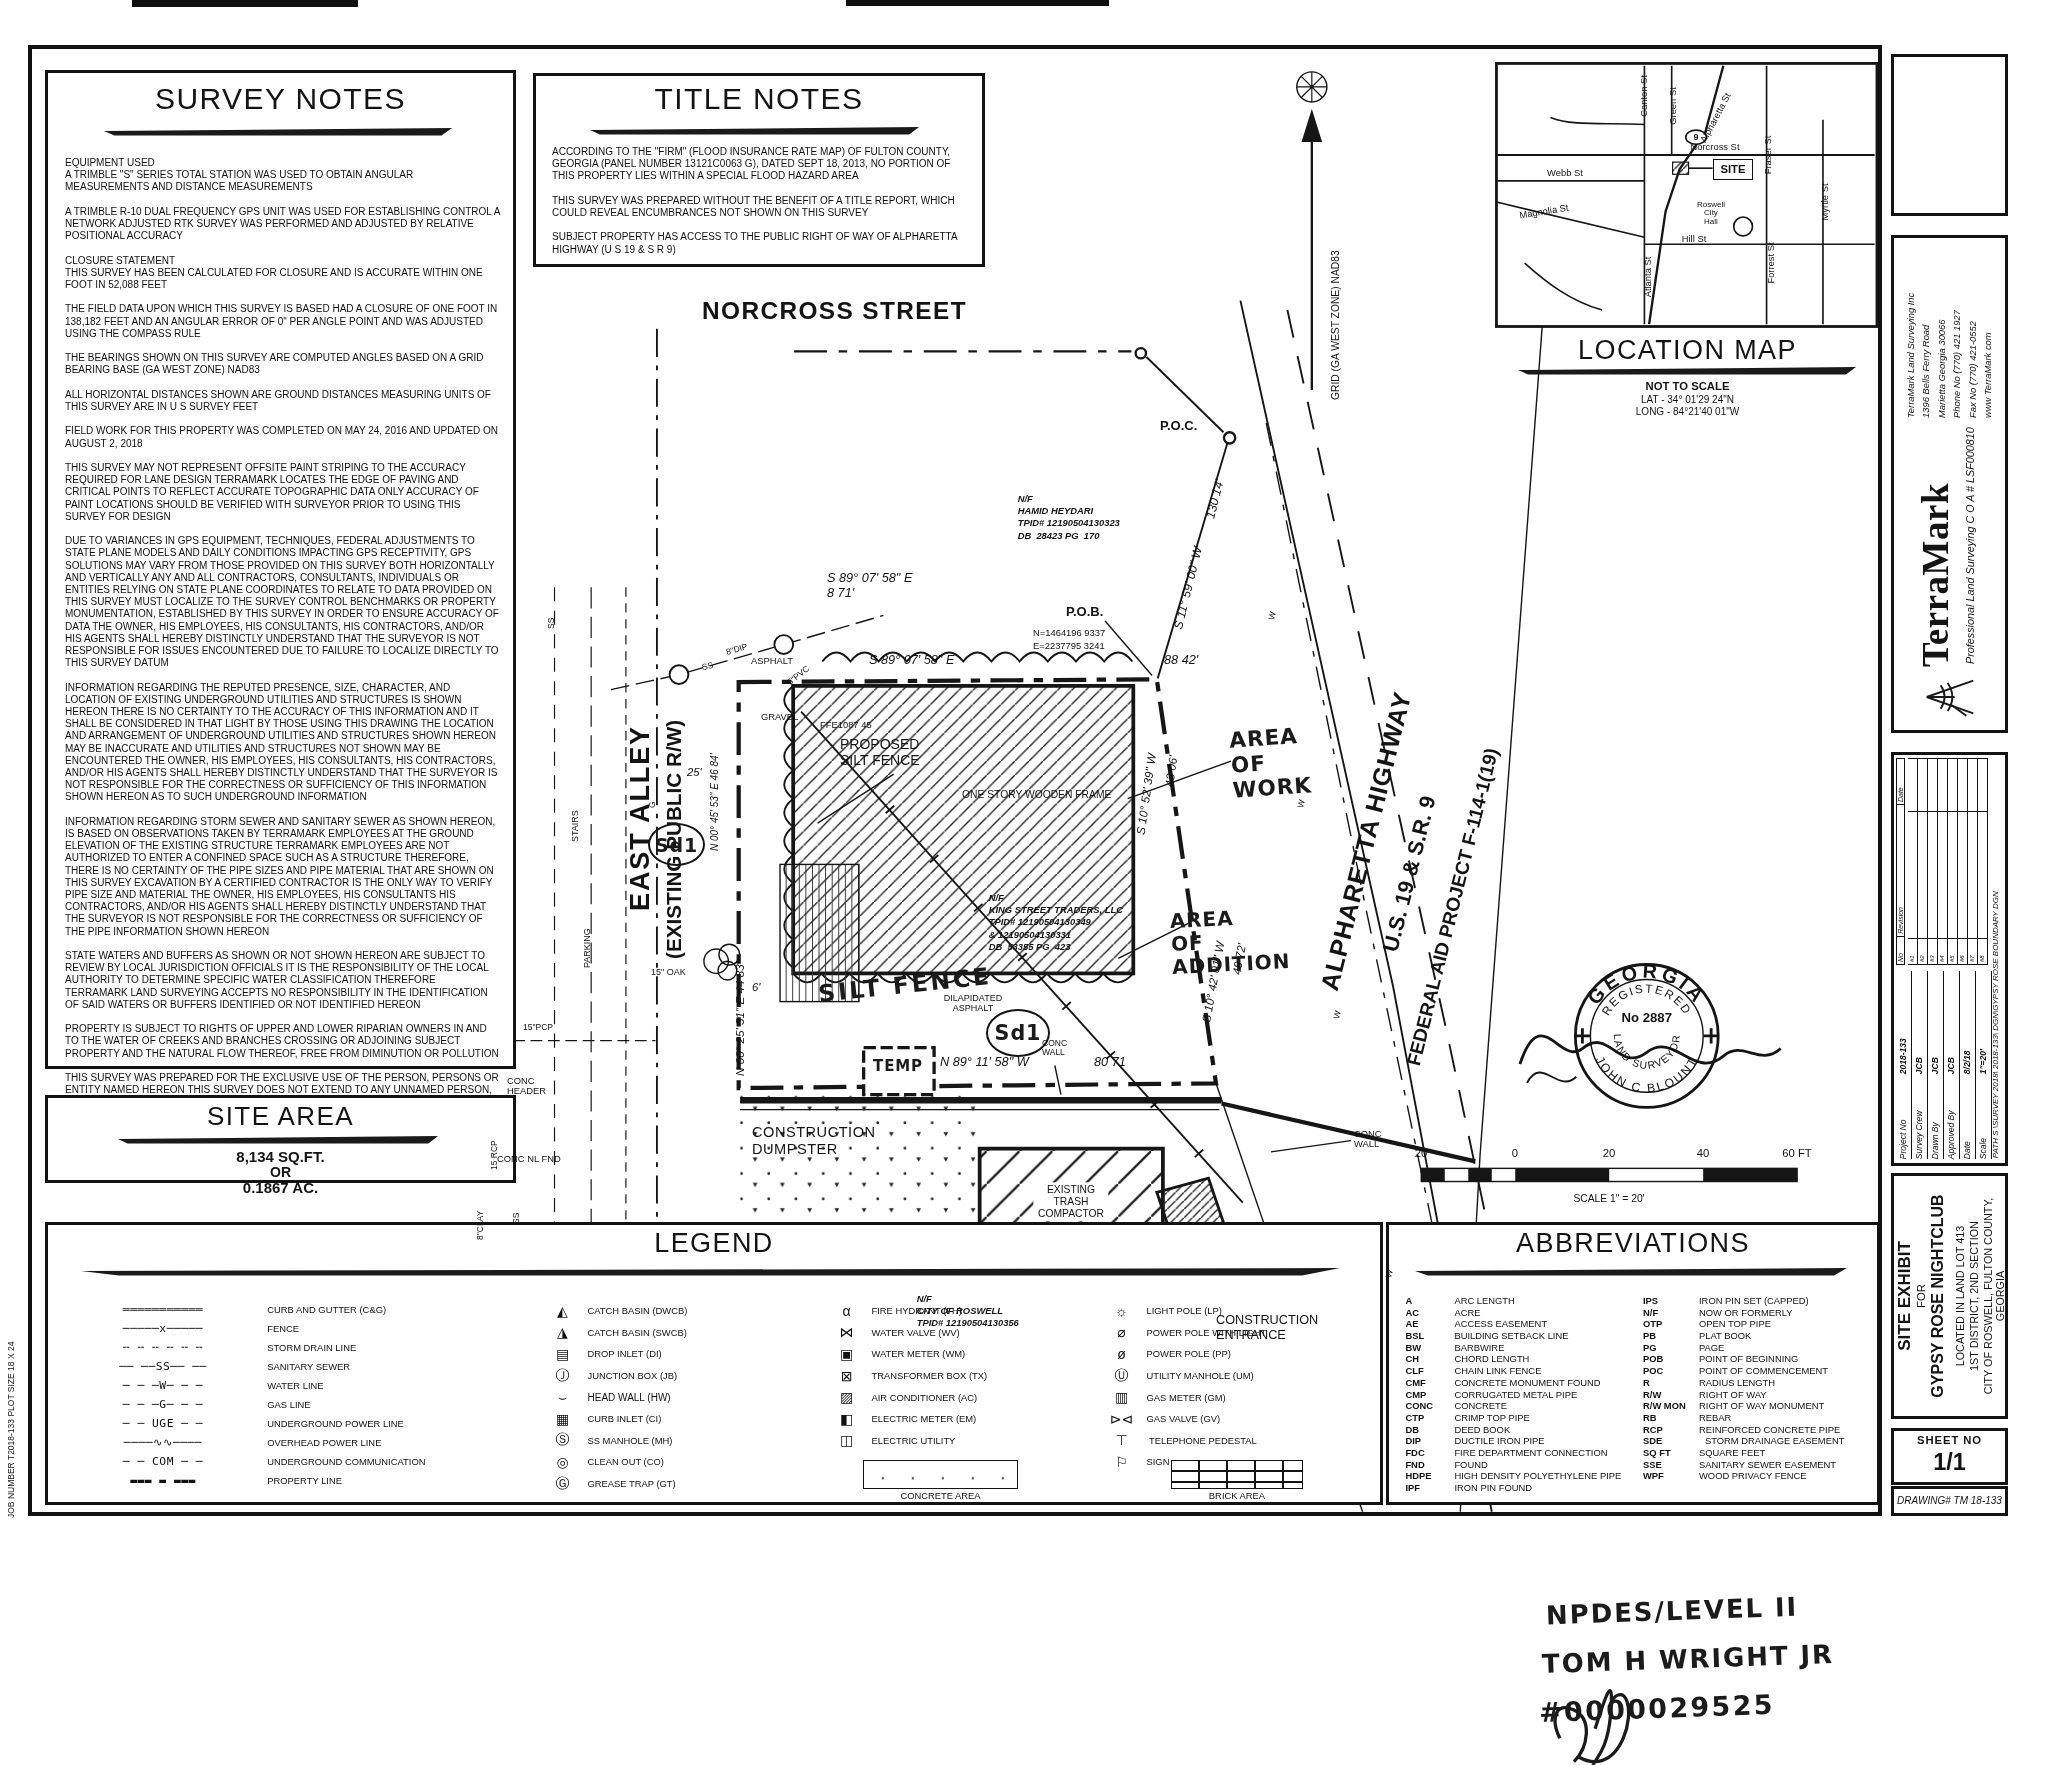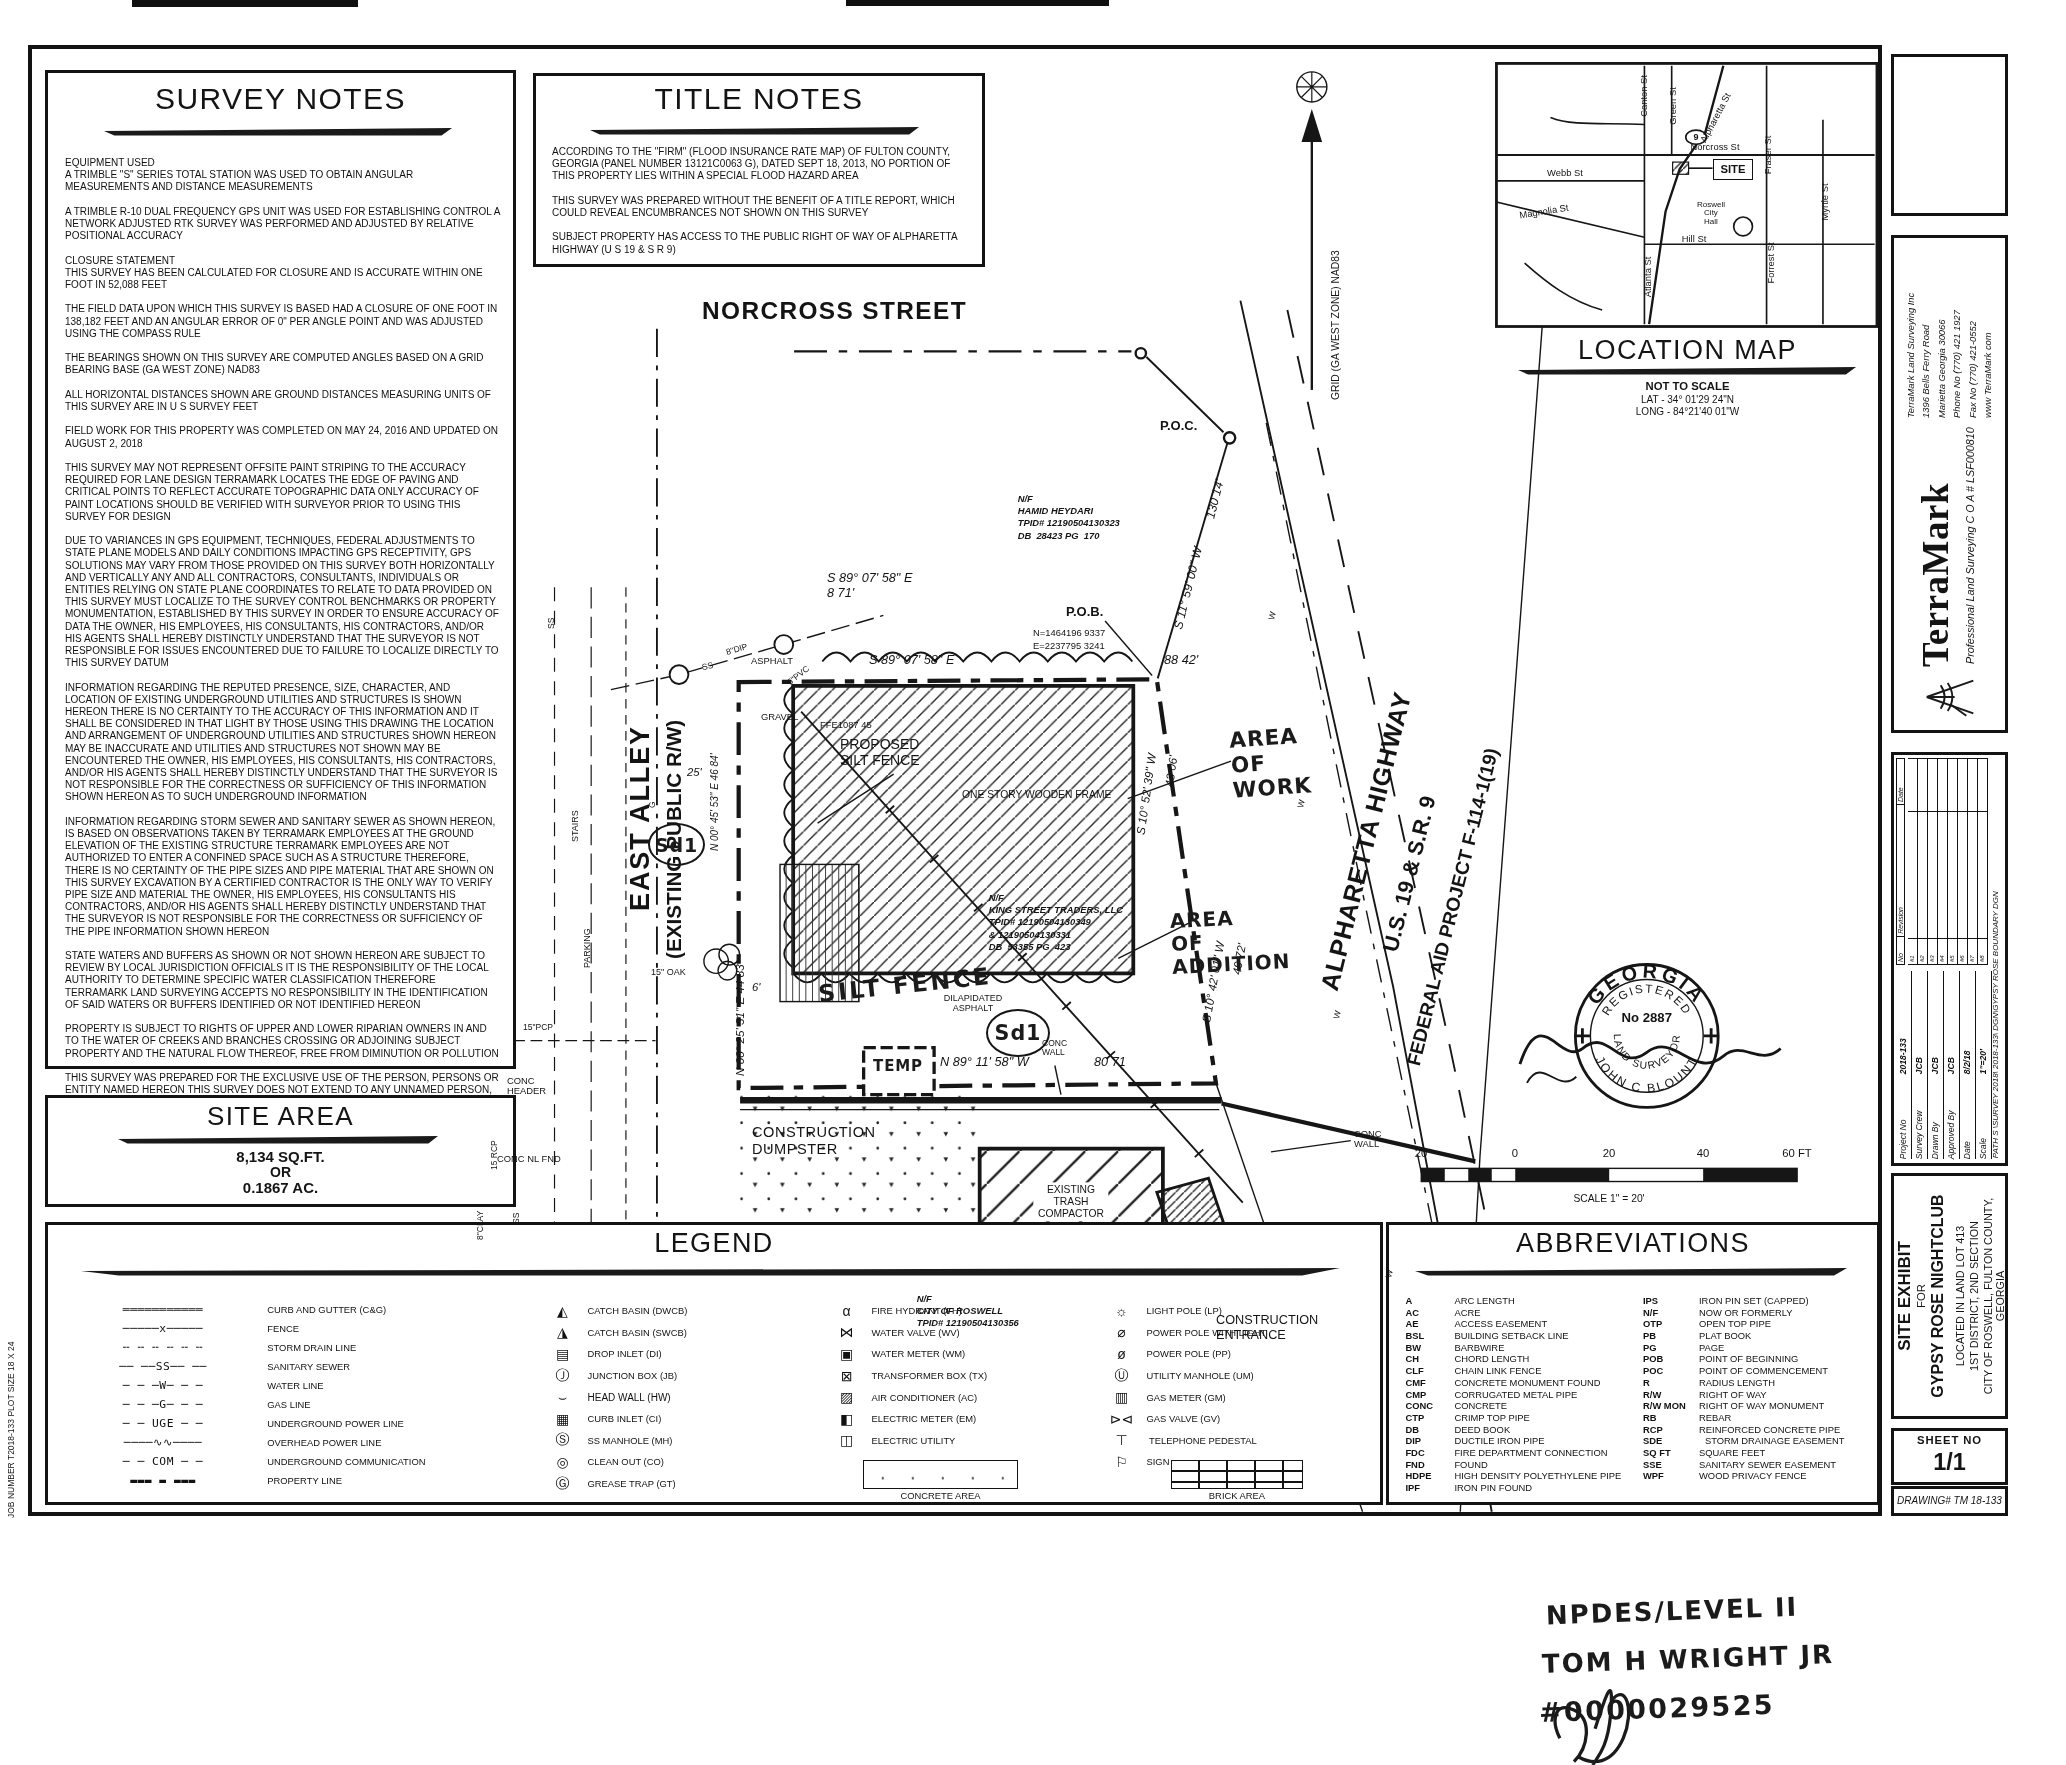--- a/index.html
+++ b/index.html
@@ -199,21 +199,21 @@
   <div class="lbl sec-title" style="left:0;right:0;top:5.6px;position:absolute;">TITLE NOTES</div>
   <div class="swoosh" style="left:54px;top:51px;width:329px;"></div>
   <div class="abs notes" style="left:16px;top:70px;width:418px;">
 
   <div class="para">ACCORDING TO THE "FIRM" (FLOOD INSURANCE RATE MAP) OF FULTON COUNTY, GEORGIA (PANEL NUMBER 13121C0063 G), DATED SEPT  18, 2013, NO PORTION OF THIS PROPERTY LIES WITHIN A SPECIAL FLOOD HAZARD AREA</div>
       <div class="para">THIS SURVEY WAS PREPARED WITHOUT THE BENEFIT OF A TITLE REPORT, WHICH COULD REVEAL ENCUMBRANCES NOT SHOWN ON THIS SURVEY</div>
       <div class="para">SUBJECT PROPERTY HAS ACCESS TO THE PUBLIC RIGHT OF WAY OF ALPHARETTA HIGHWAY (U S  19 &amp; S R  9)</div>
     </div>
 </div>
 
-<div class="box" style="left:45px;top:1095px;width:471px;height:112px;">
+<div class="box" style="left:45px;top:1095px;width:471px;height:88px;">
   <div class="lbl sec-title" style="left:0;right:0;top:3.8px;position:absolute;font-size:26px;">SITE AREA</div>
   <div class="swoosh" style="left:70px;top:38px;width:320px;"></div>
   <div class="lbl b ctr" style="left:0;right:0;top:50px;font-size:15px;">8,134 SQ.FT.</div>
   <div class="lbl b ctr" style="left:0;right:0;top:66px;font-size:14px;">OR</div>
   <div class="lbl b ctr" style="left:0;right:0;top:81px;font-size:15px;">0.1867 AC.</div>
 </div>
 
 <div class="box" style="left:45px;top:1222px;width:1338px;height:283px;">
   <div class="lbl sec-title" style="left:0;right:0;top:2.8px;position:absolute;font-size:27px;">LEGEND</div>
   <div class="swoosh" style="left:33px;top:43px;width:1259px;"></div>

